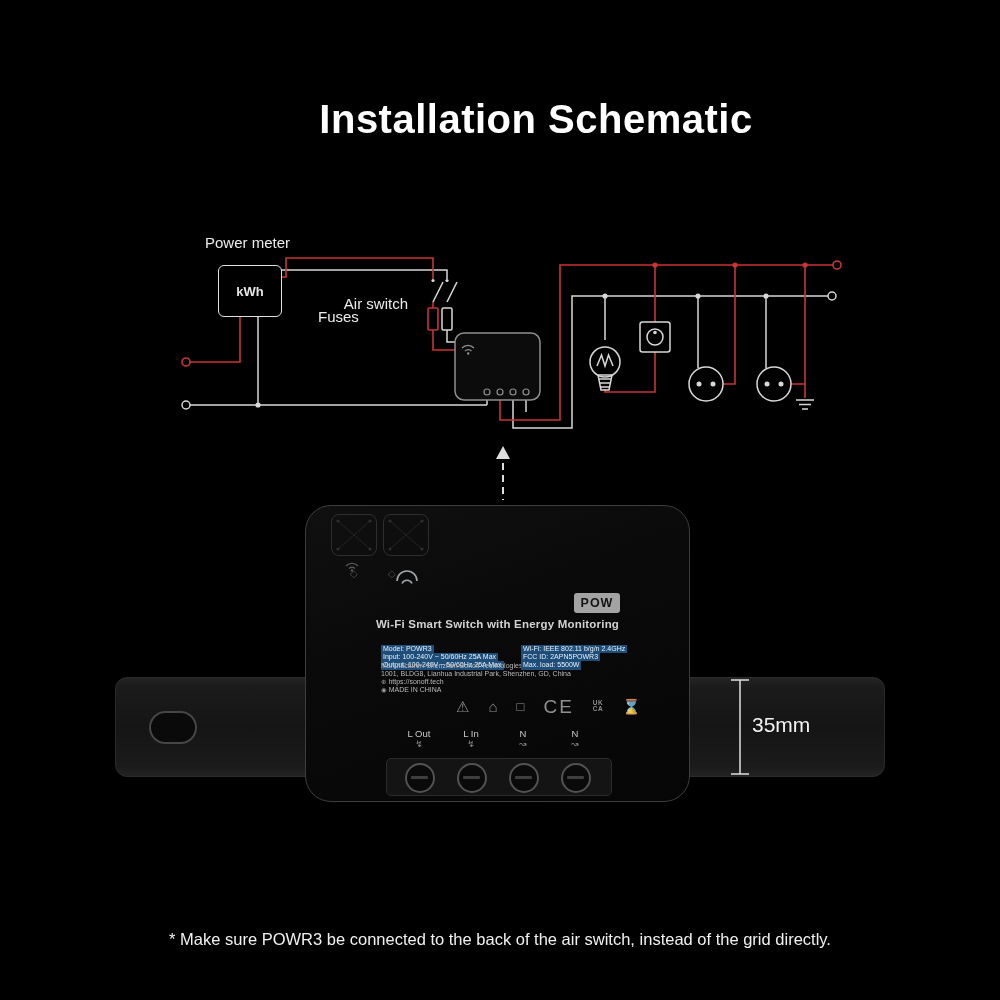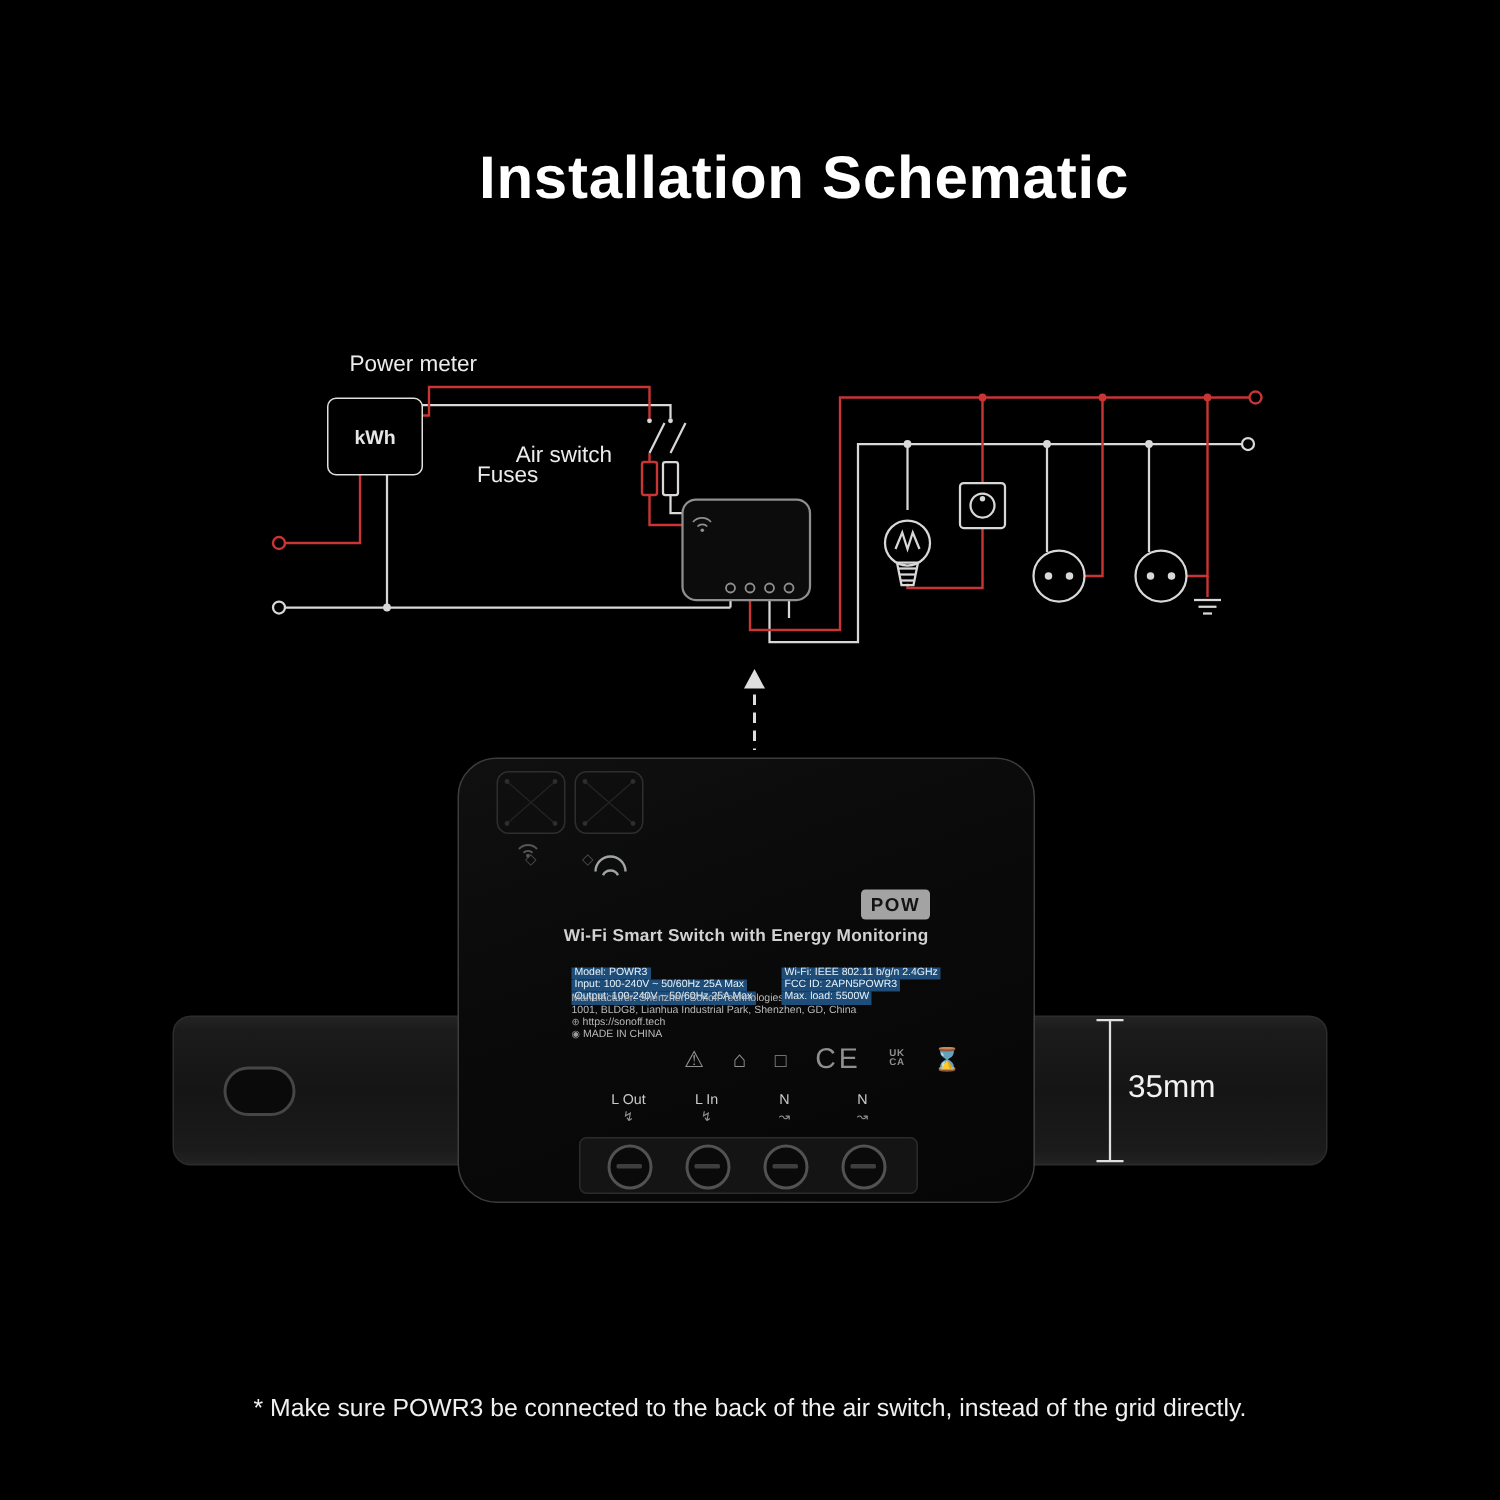--- a/index.html
+++ b/index.html
@@ -5,21 +5,21 @@
   html,body{margin:0;padding:0;background:#000;}
   .stage{position:relative;width:1000px;height:1000px;background:#000;overflow:hidden;
          font-family:"Liberation Sans","DejaVu Sans",sans-serif;color:#eee;}
 
   .title{position:absolute;top:70px;left:0;width:1000px;text-align:center;
          font-size:40px;font-weight:700;letter-spacing:.5px;color:#fff;padding-left:36px;}
 
   .wires{position:absolute;left:0;top:0;width:1000px;height:1000px;z-index:1;}
 
   .sch-label{position:absolute;z-index:2;font-size:15px;color:#ececec;}
-  .power-meter-label{left:205px;top:234px;margin-left:28px;}
+  .power-meter-label{left:205px;top:234px;}
   .air-switch-label{left:318px;top:283px;width:90px;text-align:right;margin-top:12px;}
   .fuses-label{left:318px;top:308px;width:90px;}
   .kwh-box{position:absolute;z-index:2;left:218px;top:265px;width:62px;height:50px;
            border:1.5px solid #e0e0e0;border-radius:6px;background:#000;
            display:flex;align-items:center;justify-content:center;}
   .kwh-box span{font-size:13px;font-weight:700;color:#e6e6e6;}
 
   
   .din-rail{position:absolute;z-index:1;left:115px;top:677px;width:770px;height:100px;
             border-radius:12px;border:1px solid #2c2c2c;box-sizing:border-box;

